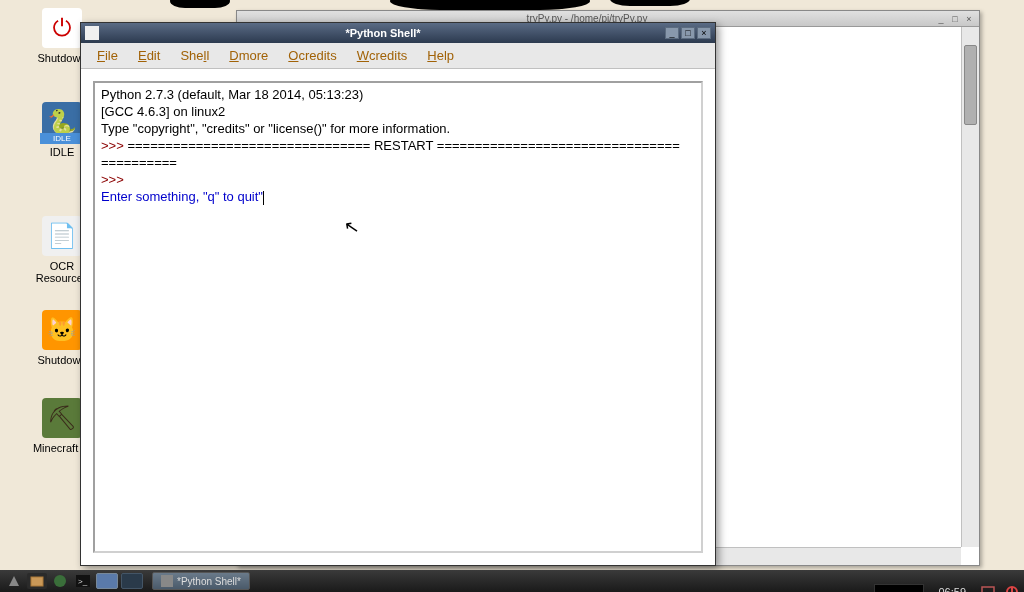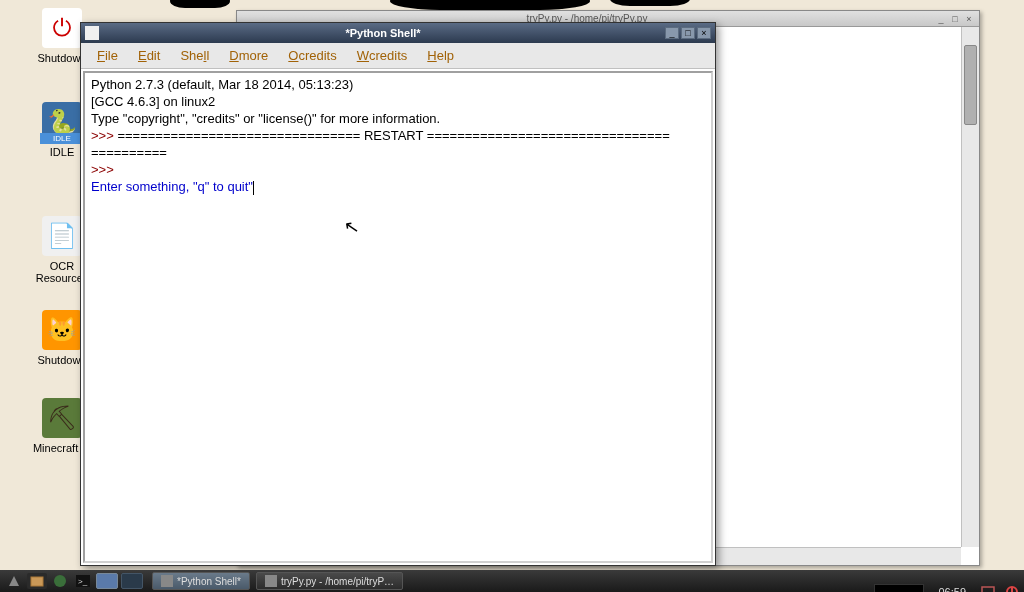--- a/index.html
+++ b/index.html
@@ -191,21 +191,21 @@
       font-family: "Courier New", monospace;
       font-size: 13px;
       line-height: 16px;
       white-space: pre-wrap;
       word-break: break-all;
       color: #000;
       overflow: hidden;
       border: 2px solid #d0d0d0;
       border-top-color: #a0a0a0;
       border-left-color: #a0a0a0;
-      margin: 2px;
+      margin: 12px;
     }
     .shell-text .prompt {
       color: #8b0000;
     }
     .shell-text .restart {
       color: #000;
     }
     .shell-text .output {
       color: #0000cc;
     }
@@ -432,24 +432,20 @@
       </svg>
   </div>
   <div class="tb-launcher" style="background:#5a7aaa;width:22px;border:1px solid #789;"></div>
   <div class="tb-launcher" style="background:#2a3a4a;width:22px;border:1px solid #456;"></div>
 
   <div id="taskbar-tasks" style="display:flex;align-items:center;">
       <div class="tb-task active">
         <div class="tico"></div>
         <span>*Python Shell*</span>
       </div>
-      <div class="tb-task">
-        <div class="tico"></div>
-        <span>tryPy.py - /home/pi/tryP…</span>
-      </div>
     </div>
 
   <div class="tb-spacer"></div>
 
   <div class="tb-sys">
     <div class="tb-graph"></div>
     <div class="tb-clock">06:59</div>
     <div class="tb-icon">
       <svg width="14" height="12">
           <rect x="1" y="1" width="12" height="8" fill="none" stroke="#b55" stroke-width="1.5"></rect>

